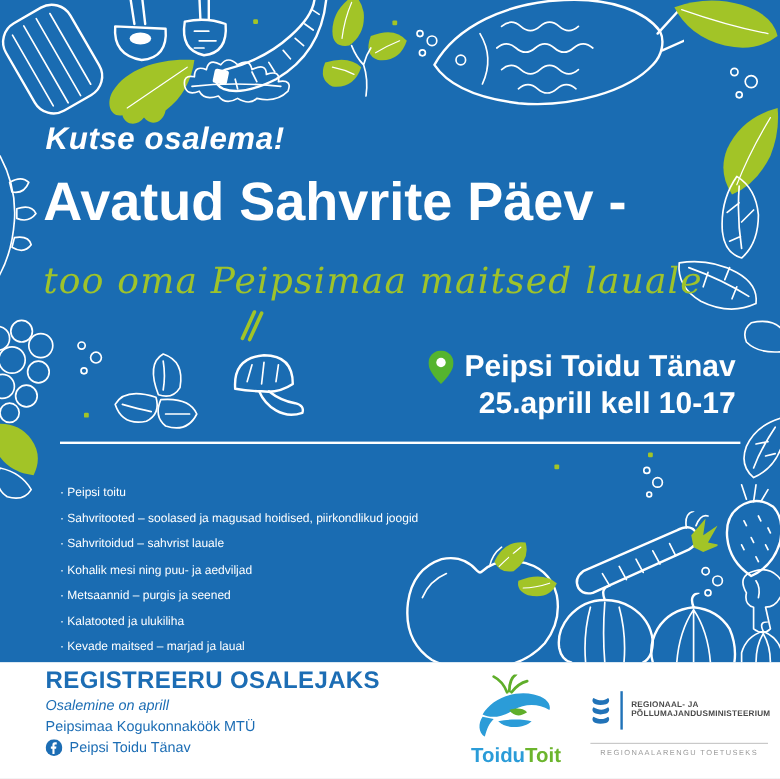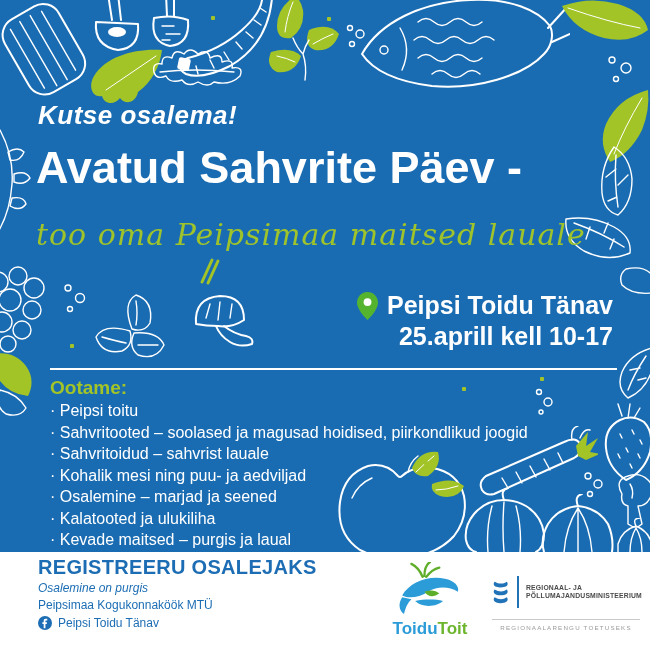--- a/index.html
+++ b/index.html
@@ -20,21 +20,21 @@
   
   .kutse{position:absolute;left:38px;top:100px;color:#fff;font-size:26px;font-weight:700;font-style:italic;letter-spacing:.5px;text-align:center;}
   .title{position:absolute;left:36px;top:142px;margin:0;color:#fff;font-size:45px;font-weight:700;letter-spacing:0;}
   .script{position:absolute;left:36px;top:217px;color:#9fc32a;font-size:30px;font-style:italic;
           font-family:"DejaVu Serif",serif;letter-spacing:1px;}
   .loc{position:absolute;right:37px;top:290px;text-align:right;color:#fff;font-weight:700;}
   .loc-l1{display:flex;align-items:center;justify-content:flex-end;gap:9px;font-size:25px;line-height:31px;}
   .loc-l2{font-size:25px;line-height:31px;}
   .divider{position:absolute;left:50px;top:368px;width:567px;height:2px;background:#fff;}
   .ootame{position:absolute;left:50px;top:377px;color:#a2c427;font-size:19px;font-weight:700;}
-  .elist{position:absolute;left:50px;top:400px;margin:0;padding:0;list-style:none;color:#fff;font-size:16px;line-height:21.5px;width:540px;}
+  .elist{position:absolute;left:50px;top:400px;margin:0;padding:0;list-style:none;color:#fff;font-size:10px;line-height:21.5px;width:540px;}
   .elist li::before{content:"· ";}
 
   
   .footer{position:absolute;left:0;top:552px;width:650px;height:95px;background:#ffffff;}
   .f-left{position:absolute;left:38px;top:4px;color:#1c6db4;}
   .reg{font-size:20px;font-weight:700;letter-spacing:.3px;}
   .fnote{font-size:12px;line-height:15px;margin-top:2px;}
   .fnote.i{font-style:italic;}
   .fb-row{display:flex;align-items:center;gap:6px;font-size:12px;margin-top:3px;}
   .fb-ic{width:14px;height:14px;display:inline-block;}
@@ -224,36 +224,35 @@
         <svg width="21" height="28" viewBox="0 0 24 32">
           <path fill="#55b42e" d="M12 0C5.4 0 0 5.4 0 12c0 9 12 20 12 20s12-11 12-20C24 5.4 18.6 0 12 0z"></path>
           <circle cx="12" cy="11.5" r="4.5" fill="#ffffff"></circle>
         </svg>
         <span>Peipsi Toidu Tänav</span>
       </div>
       <div class="loc-l2">25.aprill kell 10-17</div>
     </div>
 
     <div class="divider"></div>
-    <div class="ootame">Ootame:</div>
     <ul class="elist">
       <li>Peipsi toitu</li>
       <li>Sahvritooted – soolased ja magusad hoidised, piirkondlikud joogid</li>
       <li>Sahvritoidud – sahvrist lauale</li>
       <li>Kohalik mesi ning puu- ja aedviljad</li>
-      <li>Osalemine – marjad ja seened</li>
+      <li>Metsaannid – purgis ja seened</li>
       <li>Kalatooted ja ulukiliha</li>
-      <li>Kevade maitsed – purgis ja laual</li>
+      <li>Kevade maitsed – marjad ja laual</li>
     </ul>
   </div>
 
   <div class="footer">
     <div class="f-left">
       <div class="reg">REGISTREERU OSALEJAKS</div>
-      <div class="fnote i">Osalemine on purgis</div>
+      <div class="fnote i">Osalemine on aprill</div>
       <div class="fnote">Peipsimaa Kogukonnaköök MTÜ</div>
       <div class="fb-row">
         <svg class="fb-ic" viewBox="0 0 16 16">
           <circle cx="8" cy="8" r="8" fill="#1c6db4"></circle>
           <path fill="#fff" d="M9 5h1.6V3H8.8C7.2 3 6.5 4 6.5 5.3V7H5v2h1.5v5h2V9H10l.3-2H8.5V5.6c0-.4.2-.6.5-.6z"></path>
         </svg>
         <span>Peipsi Toidu Tänav</span>
       </div>
     </div>
 

